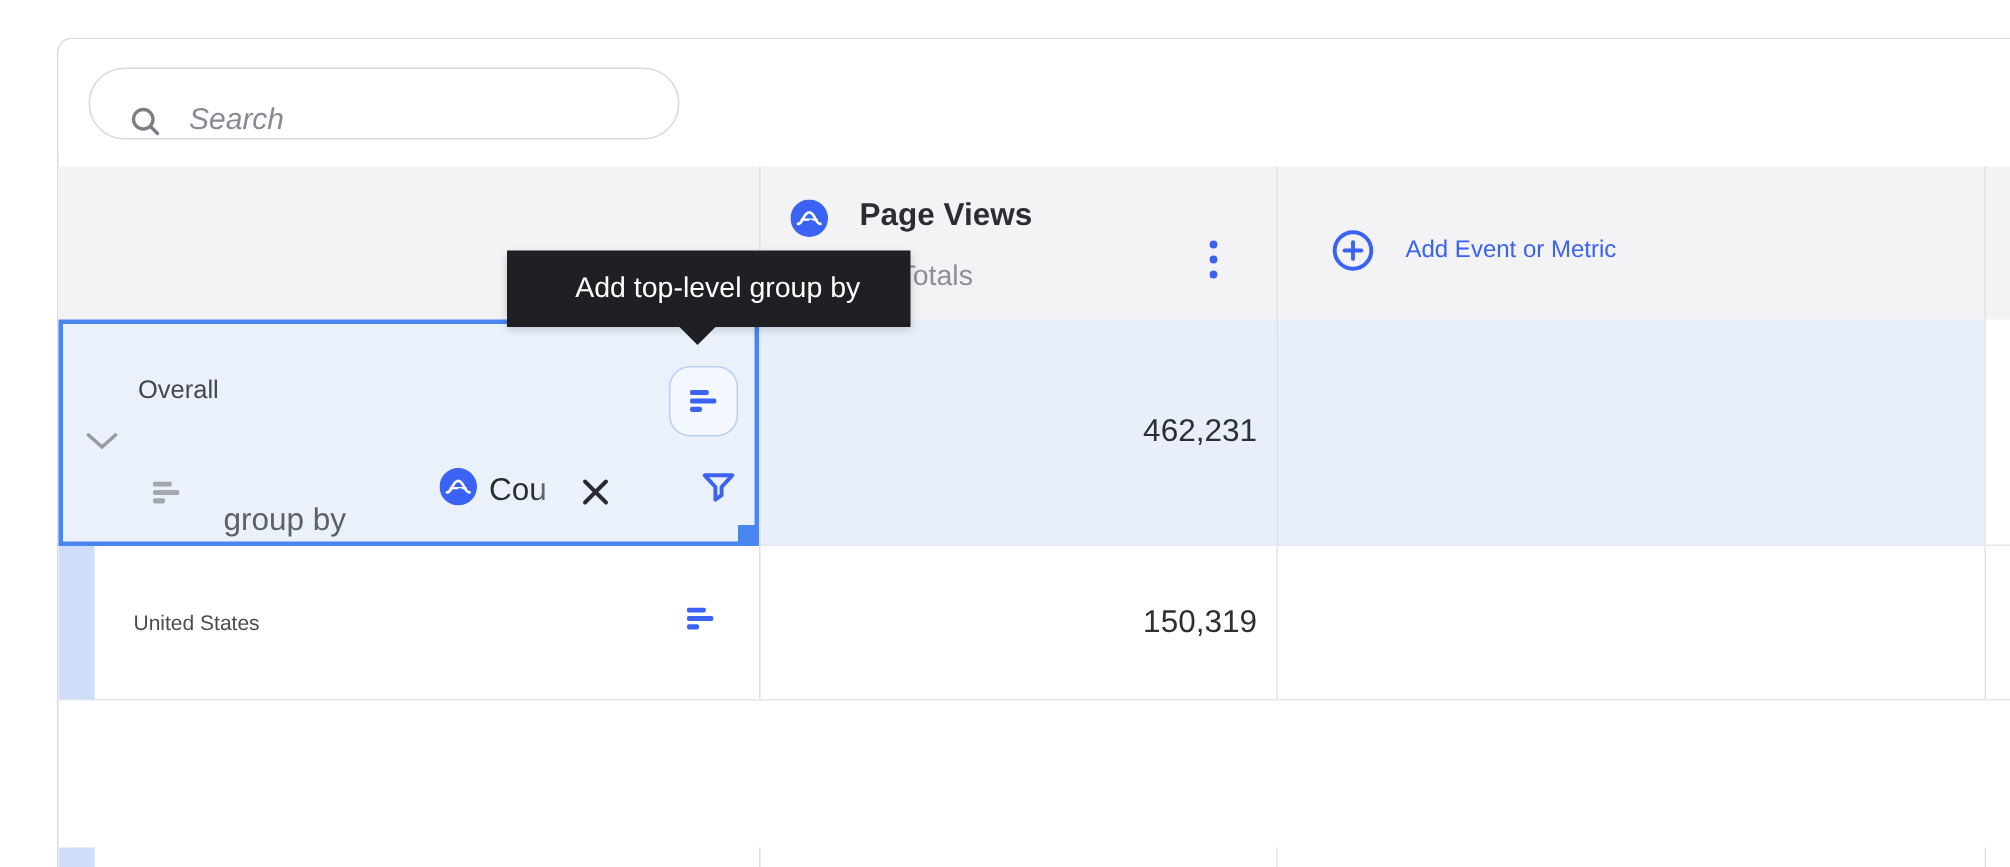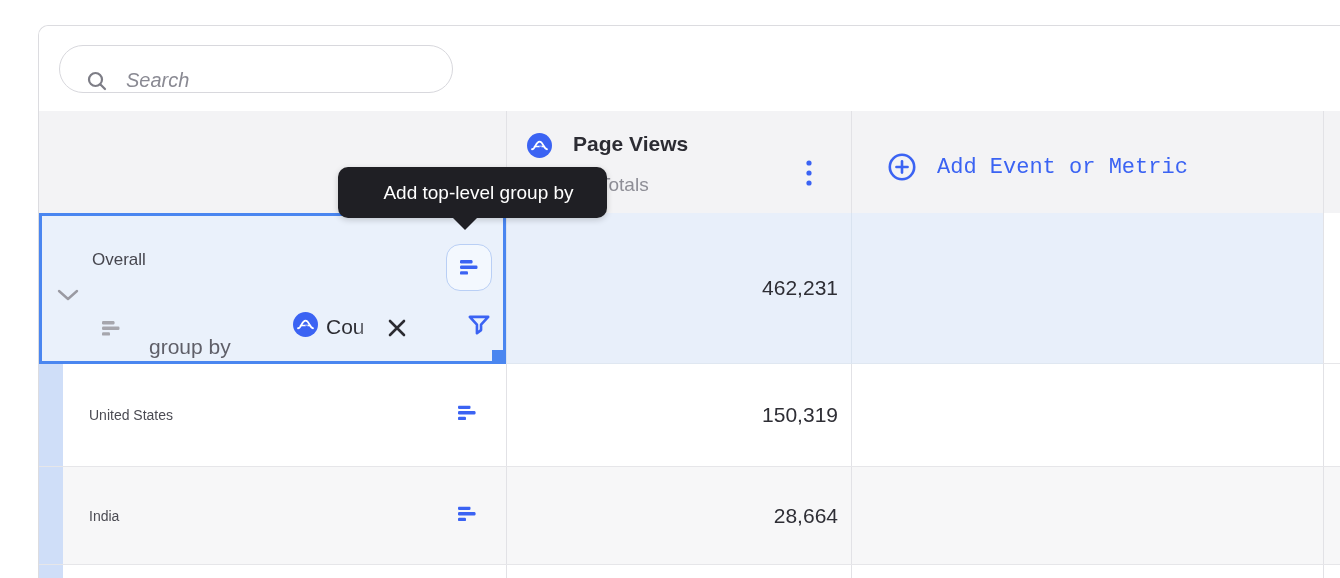--- a/index.html
+++ b/index.html
@@ -42,21 +42,21 @@
 
   
   .header-row{top:85px;height:112px;background:var(--header-bg);border-bottom:1px solid var(--border);}
   .metric-head{padding-left:22px;}
   .metric-icon{position:absolute;left:20px;top:22px;}
   .metric-title{position:absolute;left:66px;top:21px;font-size:21px;font-weight:700;color:#2c2c33;}
   .metric-sub{position:absolute;left:92px;top:63px;font-size:19px;color:var(--text-muted);}
   .kebab{position:absolute;right:38px;top:48px;cursor:pointer;}
   .add-btn{position:absolute;left:36px;top:0;height:112px;display:flex;align-items:center;gap:21px;
            background:none;border:none;cursor:pointer;}
-  .add-btn span{font-size:22px;color:var(--accent);font-family:Liberation Mono, monospace;}
+  .add-btn span{font-size:16px;color:var(--accent);font-family:Liberation Sans, sans-serif;}
 
   
   .row-1{top:187px;height:151px;}
   .row-2{top:338px;height:103px;background:#fff;border-bottom:1px solid #e6e6e9;}
   .row-3{top:441px;height:98px;background:var(--row-alt-bg);border-bottom:1px solid #e6e6e9;}
   .row-4{top:539px;height:14px;background:#fff;}
 
   .row-1 .c-name{background:var(--selected-name-bg);border:3px solid var(--selection);}
   .row-1 .c-metric,.row-1 .c-add{background:var(--selected-row-bg);border-left:1px solid #d9e3f0;
                                  border-bottom:1px solid #dfe7f1;}
@@ -79,21 +79,21 @@
   .funnel{position:absolute;left:424px;top:3px;cursor:pointer;}
   .resize-handle{position:absolute;right:-1px;bottom:-1px;width:12px;height:12px;background:var(--selection);}
 
   .name-text{position:absolute;left:50px;font-size:14px;color:var(--text-name);top:50%;transform:translateY(-50%);}
   .row-gb-icon{position:absolute;right:29px;top:50%;transform:translateY(-50%);color:var(--accent);cursor:pointer;}
   .cell-value{position:absolute;right:13px;top:50%;transform:translateY(-50%);
               font-size:21px;color:var(--text-dark);}
 
   
   .tooltip{position:absolute;left:299px;top:141px;width:269px;height:51px;background:var(--tooltip-bg);
-           border-radius:10px;display:flex;align-items:center;justify-content:center;z-index:5;
+           border-radius:0;display:flex;align-items:center;justify-content:center;z-index:5;
            box-shadow:0 2px 6px rgba(0,0,0,.18);padding-left:12px;}
   .tooltip span{color:#fff;font-size:19px;font-weight:500;white-space:nowrap;}
   .tooltip .caret{position:absolute;left:114px;bottom:-12px;width:0;height:0;
                   border-left:13px solid transparent;border-right:13px solid transparent;
                   border-top:13px solid var(--tooltip-bg);}
 </style>
 </head>
 <body>
 
 <div class="page">
@@ -208,38 +208,20 @@
           </svg>
         </span>
       </div>
       <div class="c-metric">
         <span class="cell-value">150,319</span>
       </div>
       <div class="c-add"></div>
       <div class="c-extra"></div>
     </div>
 
-    <div class="grid-row row-3">
-      <div class="c-name">
-        <span class="indent-bar"></span>
-        <span class="name-text">India</span>
-        <span class="row-gb-icon">
-          <svg width="19" height="15" viewBox="0 0 19 15">
-            <rect x="0" y="0" width="12.5" height="3.4" rx="1.2" fill="#3b63f3"></rect>
-            <rect x="0" y="5.6" width="17.5" height="3.4" rx="1.2" fill="#3b63f3"></rect>
-            <rect x="0" y="11.2" width="8" height="3.4" rx="1.2" fill="#3b63f3"></rect>
-          </svg>
-        </span>
-      </div>
-      <div class="c-metric">
-        <span class="cell-value">28,664</span>
-      </div>
-      <div class="c-add"></div>
-      <div class="c-extra"></div>
-    </div>
 
     <div class="grid-row row-4">
       <div class="c-name">
         <span class="indent-bar"></span>
       </div>
       <div class="c-metric"></div>
       <div class="c-add"></div>
       <div class="c-extra"></div>
     </div>
 

